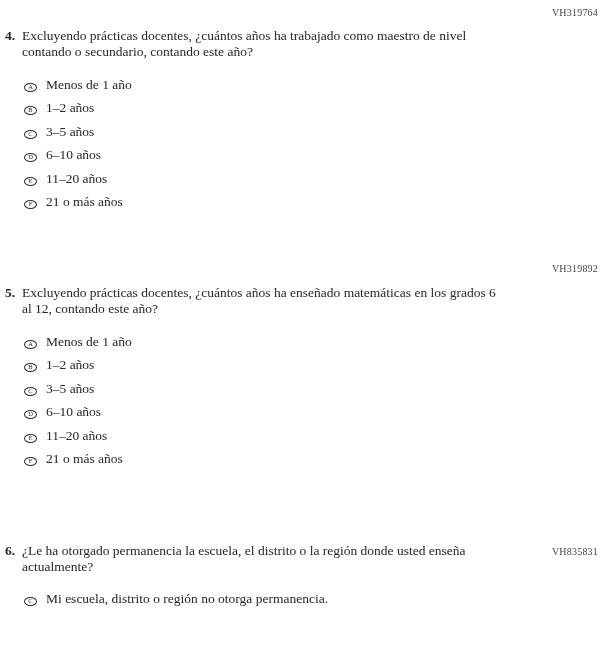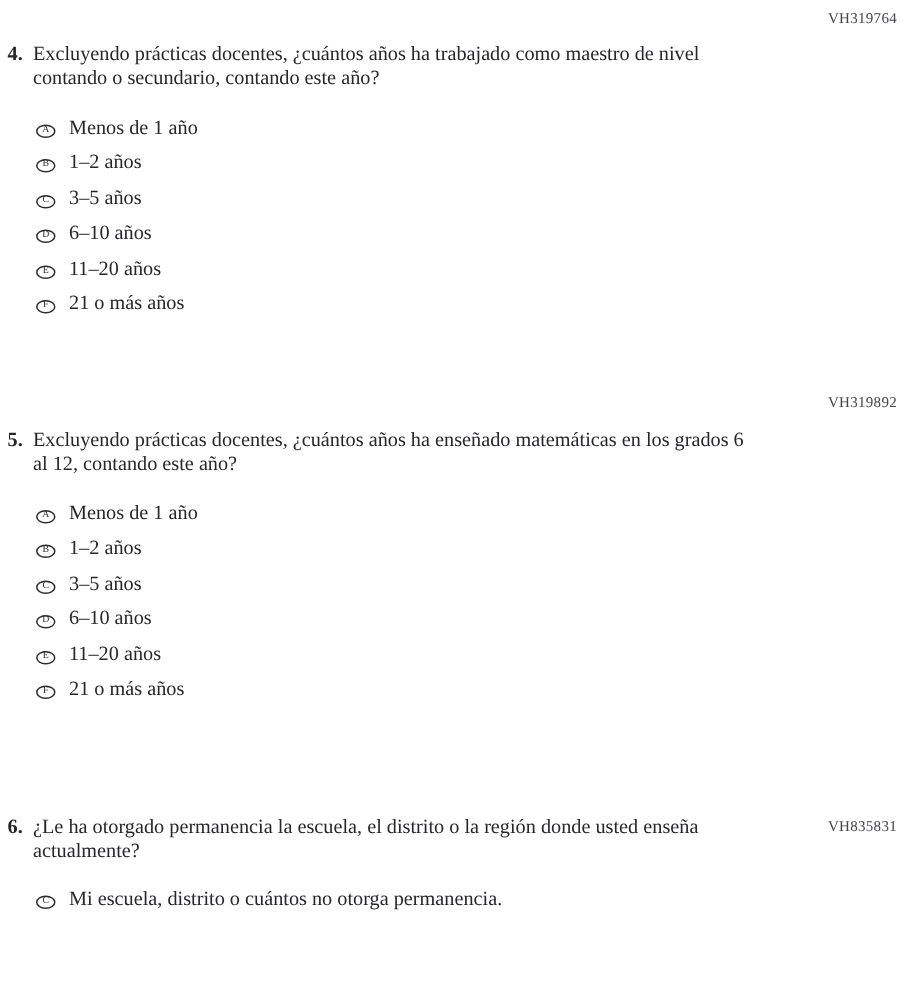--- a/index.html
+++ b/index.html
@@ -177,16 +177,16 @@
 <div class="qblock qblock-3">
   <div class="qline">
     <div class="qnum">6.</div>
     <div class="qtext">¿Le ha otorgado permanencia la escuela, el distrito o la región donde usted enseña actualmente?</div>
   </div>
   <div class="options">
     <div class="opt">
       <div class="bubble">
           <span>C</span>
         </div>
-      <div class="opt-label">Mi escuela, distrito o cuántos no otorga permanencia.</div>
+      <div class="opt-label">Mi escuela, distrito o región no otorga permanencia.</div>
     </div>
   </div>
 </div>
 
 </body></html>

